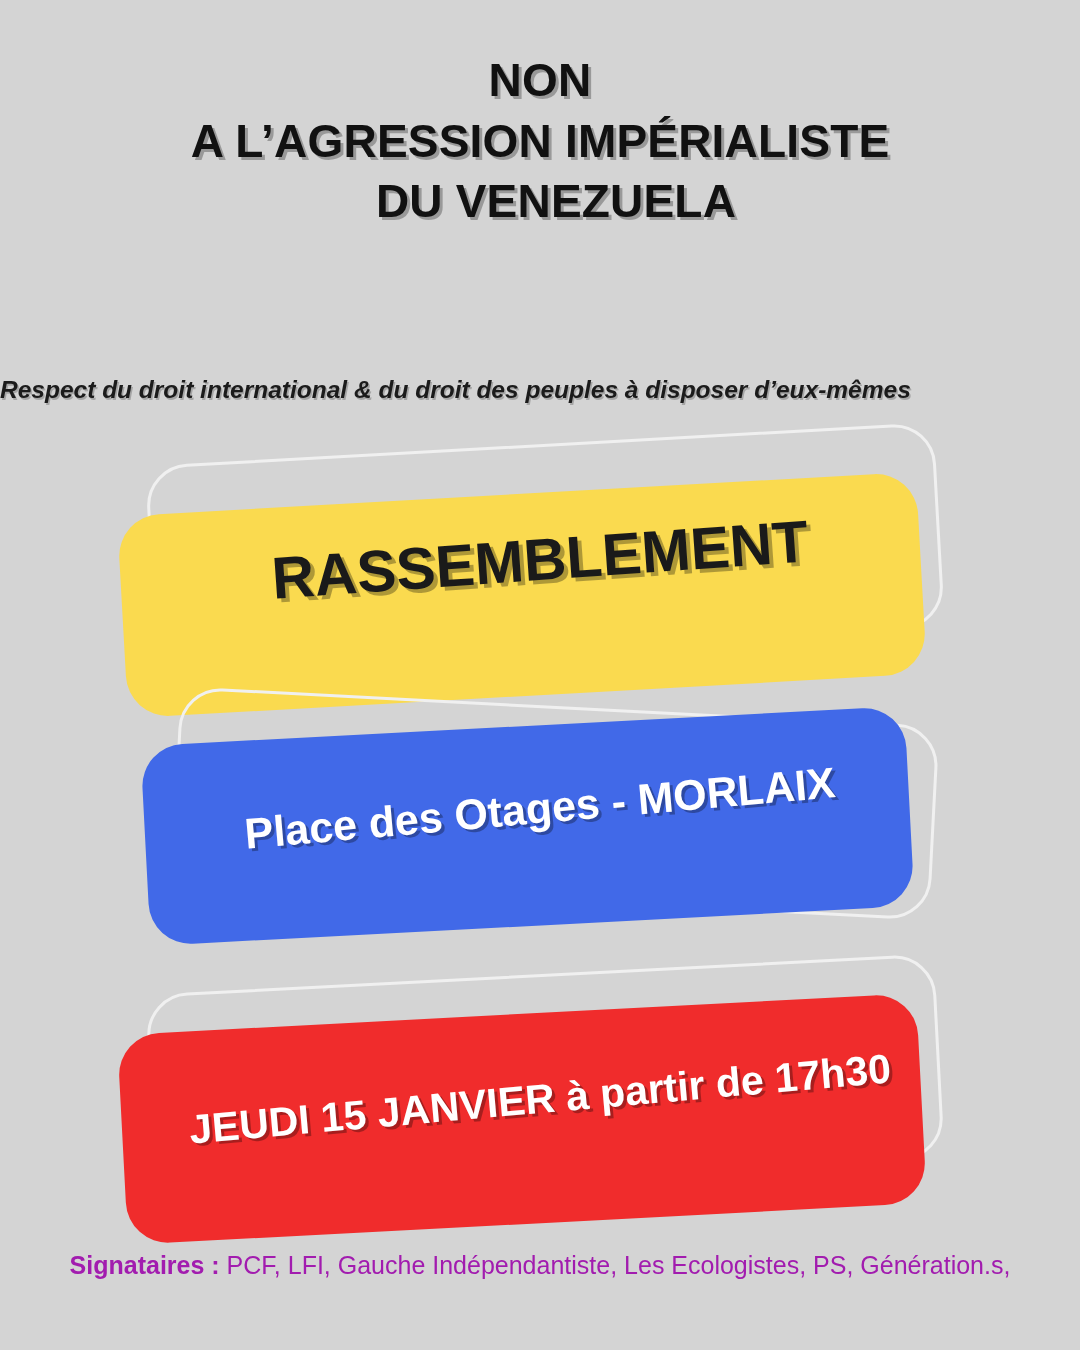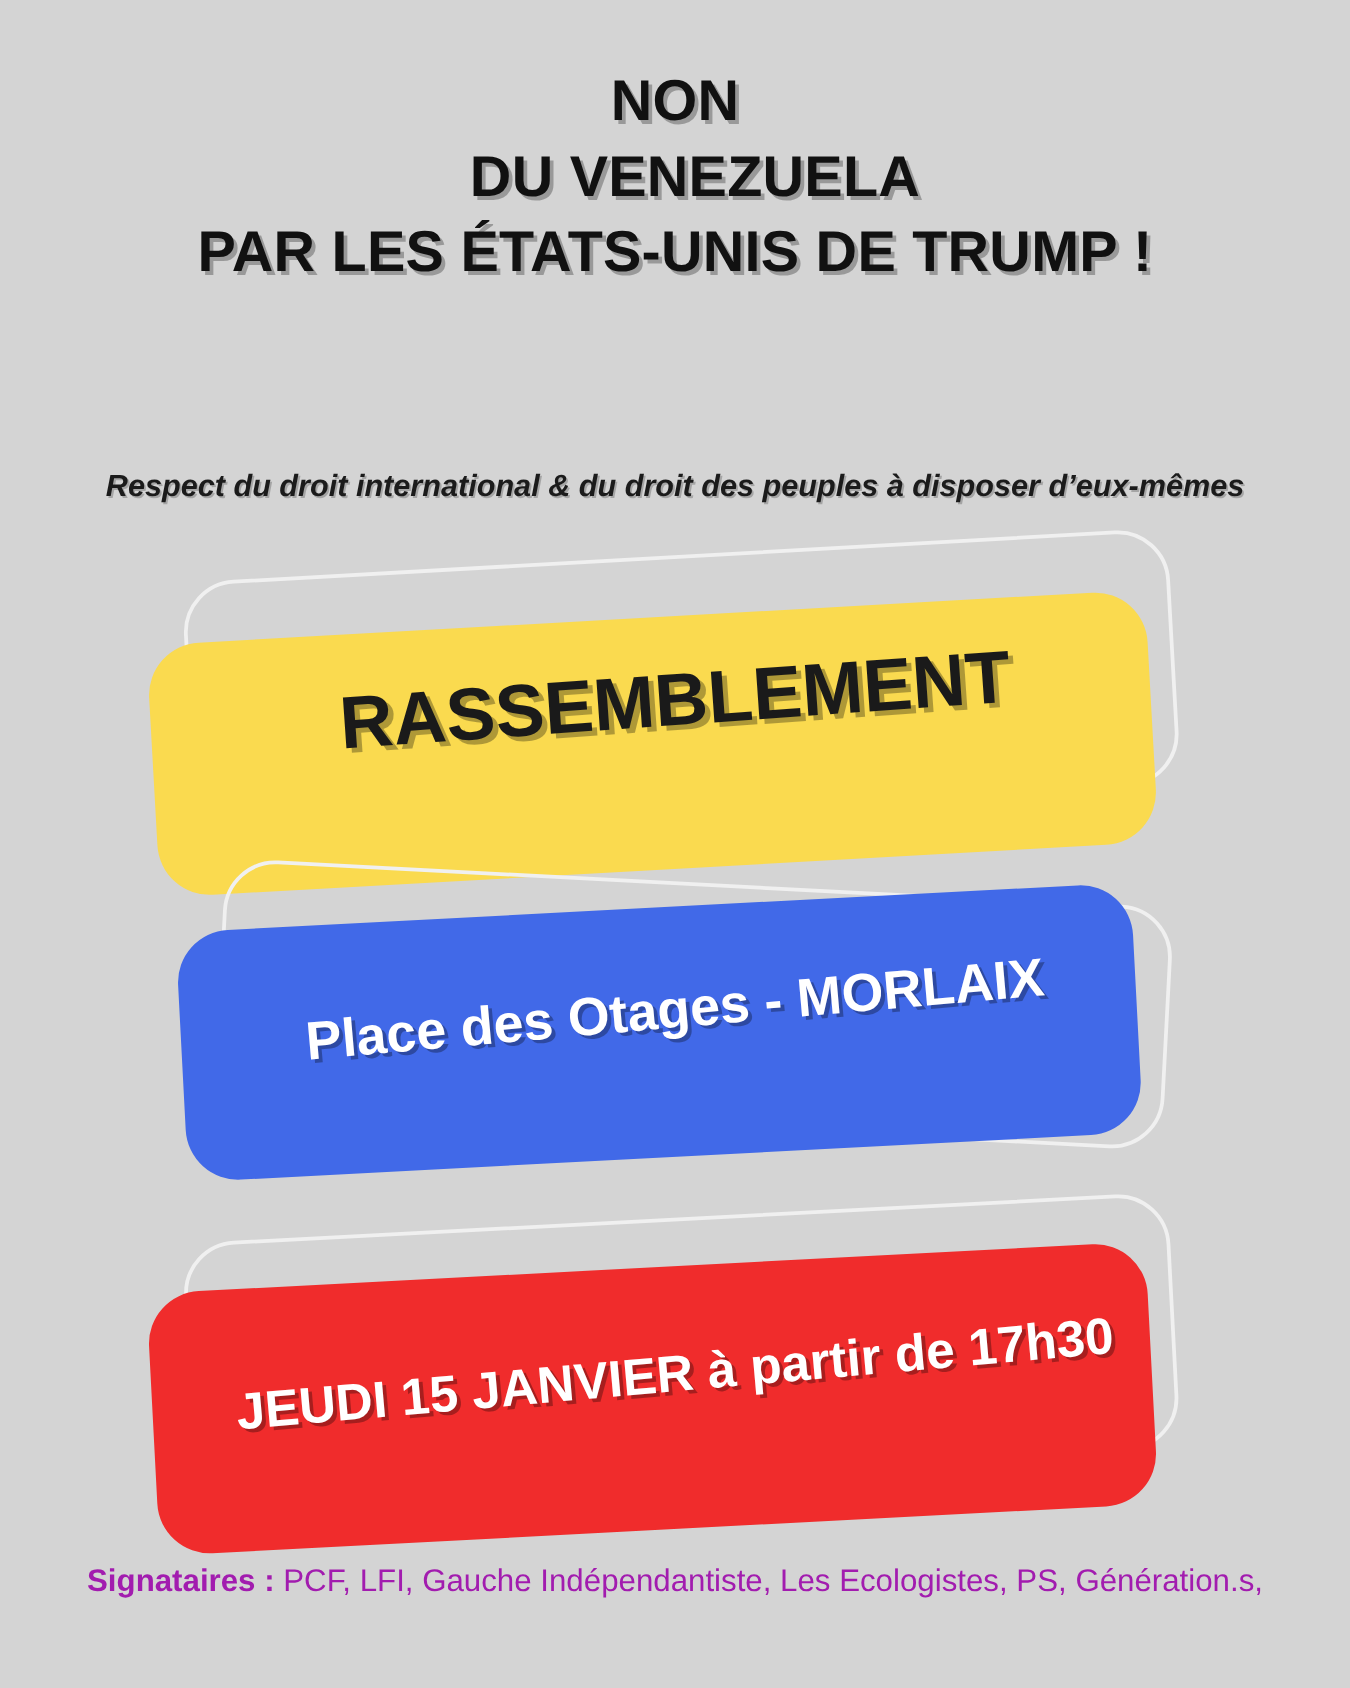--- a/index.html
+++ b/index.html
@@ -42,21 +42,21 @@
   .headline .l2 { display: block; }
   .headline .l3 { display: block; padding-left: 32px; }
   .headline .l4 { display: block; }
 
   
   .subtitle {
     position: absolute;
     top: 352px;
     left: 0;
     width: 1080px;
-    text-align: center;
+    text-align: left;
     font-style: italic;
     font-weight: 600;
     font-size: 24.5px;
     color: #1b1b1b;
     text-shadow: 1.5px 1.5px 0 rgba(0,0,0,0.22);
   }
 
   
   .banner-wrap {
     position: absolute;
@@ -169,22 +169,22 @@
   }
   .signatories .line { display: block; }
 </style>
 </head>
 <body>
 
 <div class="poster">
 
   <div class="headline">
     <span class="l1">NON</span>
+    <span class="l2">A L’AGRESSION IMPÉRIALISTE</span>
     <span class="l3">DU VENEZUELA</span>
-    <span class="l4">PAR LES ÉTATS-UNIS DE TRUMP !</span>
   </div>
 
   <div class="subtitle">Respect du droit international &amp; du droit des peuples à disposer d’eux-mêmes</div>
 
   <div class="banner-wrap" id="yellow-wrap">
     <div class="banner-outline" id="yellow-outline"></div>
     <div class="banner-fill" id="yellow-fill"></div>
     <div class="banner-text" id="yellow-text">RASSEMBLEMENT</div>
   </div>
 

